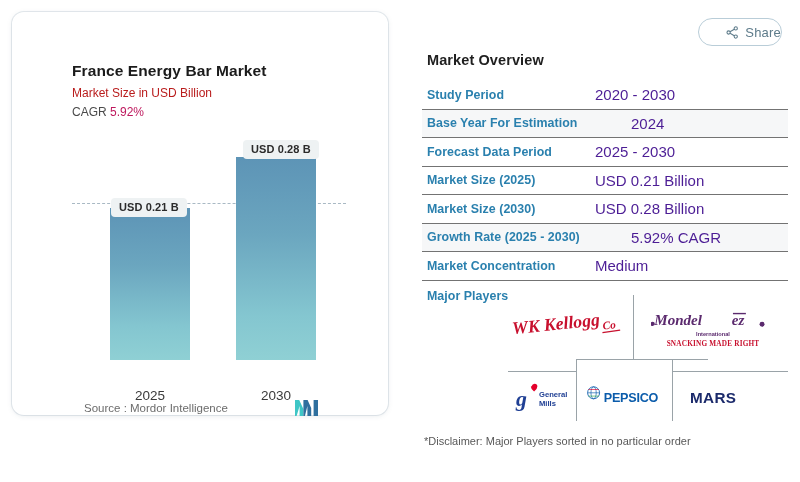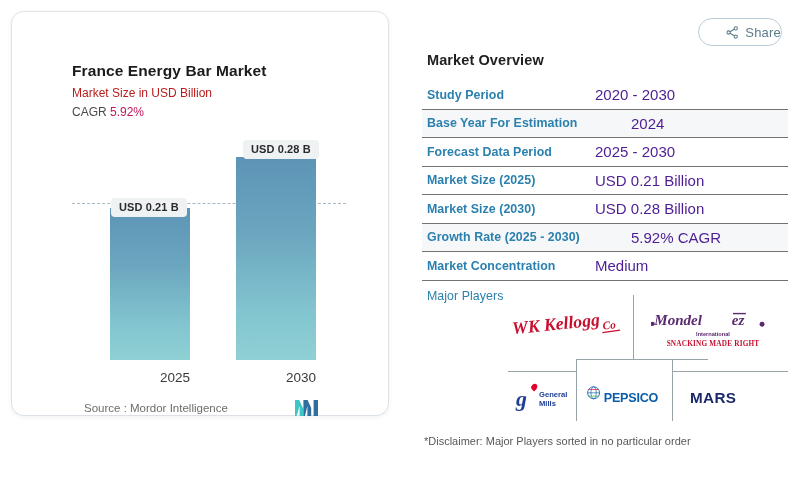--- a/index.html
+++ b/index.html
@@ -62,22 +62,22 @@
     position: absolute;
     background: #eef2f3; border-radius: 4px;
     padding: 3px 8px 4px 8px;
     font-size: 11px; color: #2b2b2b; font-weight: bold;
     white-space: nowrap; letter-spacing: .1px;
   }
   .badge.t1 { left: 99px;  top: 186px; }
   .badge.t2 { left: 231px; top: 128px; }
 
   .xtick {
-    position: absolute; top: 358px;
-    font-size: 13.5px; color: #3a3a3a; text-align: right; width: 80px;
+    position: absolute; top: 376px;
+    font-size: 13.5px; color: #3a3a3a; text-align: center; width: 80px;
   }
   .xtick.x1 { left: 98px; }
   .xtick.x2 { left: 224px; }
 
   .src {
     position: absolute; left: 72px; top: 390px;
     font-size: 11.5px; color: #6c6c6c; white-space: nowrap;
   }
   .mi-logo { position: absolute; left: 283px; top: 388px; width: 26px; height: 16px; }
 
@@ -93,21 +93,21 @@
     border-bottom: 1px solid #737373;
     padding-left: 5px;
   }
   .trow.shade { background: #f6f7f8; gap: 36px; }
   .trow .k {
     width: 168px; flex: none;
     font-size: 12.4px; color: #2a80ae; font-weight: bold; letter-spacing: .05px;
   }
   .trow .v { font-size: 15px; color: #4c1d95; }
   .trow.players { border-bottom: none; height: 30px; }
-  .trow.players .k { font-weight: normal; }
+  .trow.players .k { font-weight: bold; }
 
   
   .logogrid { position: absolute; left: 508px; top: 297px; width: 280px; height: 128px; }
   .lgcell { position: absolute; display: flex; align-items: center; justify-content: center; }
   .vline { position: absolute; background: #9aa3a8; width: 1px; }
   .hline { position: absolute; background: #9aa3a8; height: 1px; }
 
   .disclaimer {
     position: absolute; left: 424px; top: 435px;
     font-size: 11px; color: #585858;

